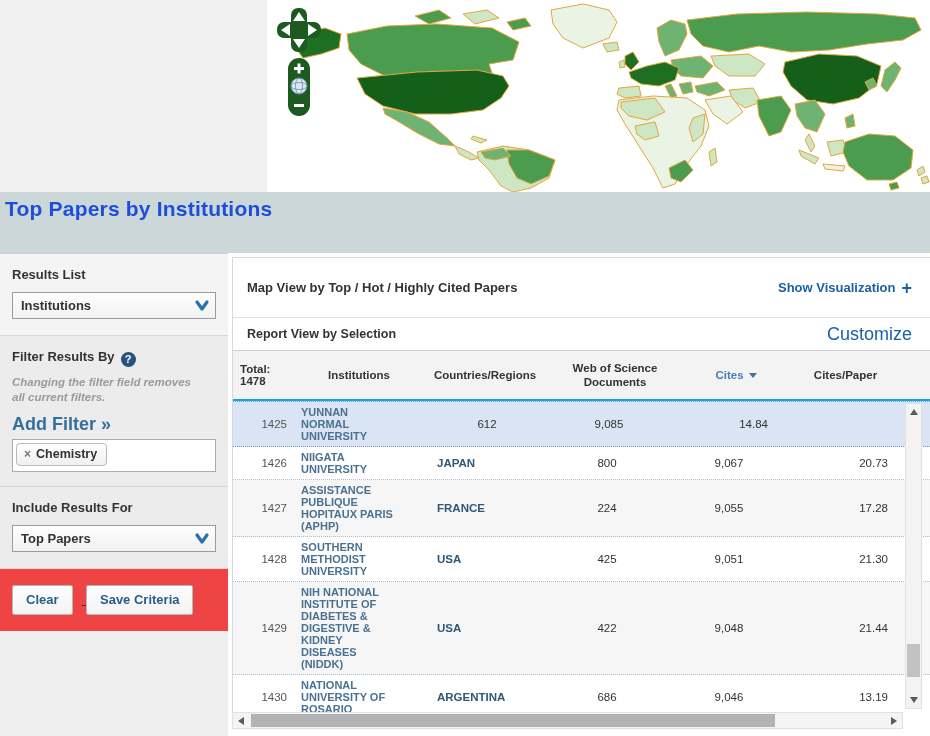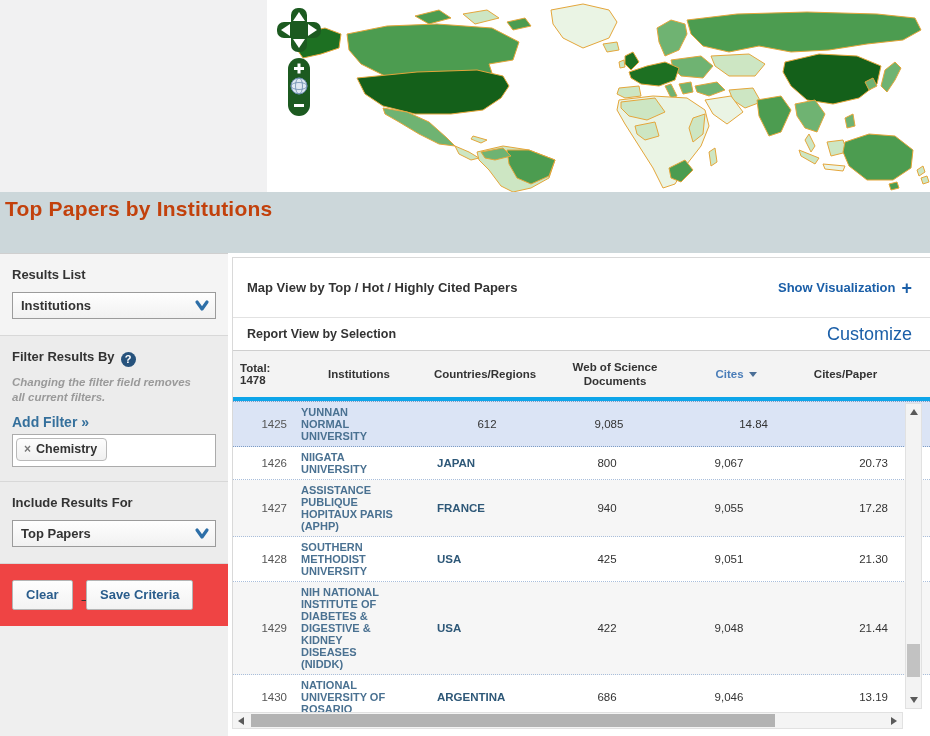--- a/index.html
+++ b/index.html
@@ -13,58 +13,58 @@
   #top-left-block { position:absolute; left:0; top:0; width:267px; height:192px; background:#f1f1f2; }
   #map-region { position:absolute; left:267px; top:0; width:663px; height:192px; background:#fff; }
   #worldmap { width:663px; height:192px; display:block; }
   #worldmap .countries polygon { stroke:var(--map-stroke,#e4a63b); stroke-width:1; stroke-linejoin:round; }
   .g0{fill:var(--g0,#eaf4e4);} .g1{fill:var(--g1,#cde6c3);} .g2{fill:var(--g2,#6fb372);}
   .g3{fill:var(--g3,#4c9c50);} .g4{fill:var(--g4,#1d7022);} .g5{fill:var(--g5,#14601a);}
   .ctrl{fill:var(--ctrl,#1c5a20);}
 
   
   #title-band { position:absolute; left:0; top:192px; width:930px; height:61px; background:var(--band,#ccd7da); padding:5px 10px 0 5px; }
-  #title-band h1 { font-size:21px; font-weight:bold; color:#c2410c; letter-spacing:.2px; }
+  #title-band h1 { font-size:21px; font-weight:bold; color:#1d4ed8; letter-spacing:.2px; }
 
   
   #sidebar { position:absolute; left:0; top:253px; width:228px; height:483px; background:#efefef; border-top:1px solid #cfcfcf; }
   .sb-sec { padding:13px 12px 16px 12px; border-bottom:1px solid #d8d8d8; }
   .sec1 { background:#f4f4f4; }
   .sec2 { background:#ececec; padding-bottom:14px; }
   .sec3 { background:#ececec; }
   .sec4 { background:#ef4444; border-bottom:none; padding-top:16px;text-decoration:underline; }
   .sb-label { font-size:13px; font-weight:bold; color:#333; margin-bottom:10px; }
   .select-box { height:27px; width:204px; background:linear-gradient(#fefefe,#f1f1f1); border:1px solid #9b9b9b;
     display:flex; align-items:center; justify-content:space-between; padding-left:8px; cursor:pointer; }
   .select-value { font-size:13px; font-weight:bold; color:#333; }
   .chevron { width:26px; display:flex; align-items:center; justify-content:center; }
   .help { display:inline-block; width:15px; height:15px; border-radius:50%; background:#26527c; color:#fff;
     font-size:11px; font-weight:bold; text-align:center; line-height:15px; margin-left:6px; vertical-align:-2px; }
   .note { font-size:11.5px; font-style:italic; font-weight:bold; color:#9a9a9a; line-height:1.3; margin:8px 0 9px 0; width:190px; }
-  .addfilter { display:block; font-size:14px; font-weight:bold; color:#35709c; text-decoration:none; margin-bottom:4px; cursor:pointer; }
+  .addfilter { display:block; font-size:18px; font-weight:bold; color:#35709c; text-decoration:none; margin-bottom:4px; cursor:pointer; }
   .filter-input { width:204px; height:33px; background:#fff; border:1px solid #ababab; padding:3px; }
   .chip { display:inline-flex; align-items:center; border:1px solid #b9b9b9; border-radius:4px;
     background:linear-gradient(#fdfdfd,#f0f0f0); padding:3px 9px 4px 7px; cursor:pointer; }
   .chip-x { font-size:12px; font-weight:bold; color:#777; margin-right:5px; cursor:pointer; }
   .chip-label { font-size:12.5px; font-weight:bold; color:#333; }
   .btn { background:linear-gradient(#fefefe,#f3f3f3); border:1px solid #b5b5b5; border-radius:2px;
     font-family:inherit; font-size:13px; font-weight:bold; color:var(--btn-text,#2a5d8c); padding:6px 13px 7px 13px; margin-right:9px; cursor:pointer; }
 
   
   #main-panel { position:absolute; left:232px; top:257px; width:698px; height:455px; background:#fff;
     border-left:1px solid #d9d9d9; border-top:1px solid #d9d9d9; }
   .mv-row { height:60px; display:flex; align-items:center; justify-content:space-between; padding:0 18px 0 14px; border-bottom:1px solid #e2e2e2; }
   .mv-title { font-size:13px; font-weight:bold; color:#333; }
   .mv-action { font-size:13px; font-weight:bold; color:var(--accent,#1b5fa8); cursor:pointer; display:flex; align-items:center; }
   .plus { font-size:18px; font-weight:bold; margin-left:6px; line-height:1; }
   .rv-row { height:33px; display:flex; align-items:center; justify-content:space-between; padding:0 18px 0 14px; border-bottom:1px solid #cfcfcf; }
   .rv-title { font-size:12.5px; font-weight:bold; color:#333; }
   .rv-action { font-size:18px; color:var(--accent,#1b5fa8); text-decoration:none; cursor:pointer; }
 
-  .thead { height:50px; background:#f3f3f3; border-bottom:4px solid #0ea5e9; display:flex; align-items:center;
+  .thead { height:50px; background:#f3f3f3; border-bottom:2px solid #0ea5e9; display:flex; align-items:center;
     font-size:11.5px; font-weight:bold; color:#333; }
   .cell { flex:none; }
   .c-rank { width:60px; padding-left:7px; }
   .c-inst { width:132px; }
   .c-country { width:120px; }
   .c-docs { width:140px; }
   .c-cites { width:102px; }
   .c-cpp  { width:117px; }
   .th { text-align:center; line-height:1.25; cursor:pointer; }
   .th-cites { color:var(--sort-blue,#4a7db8); }
@@ -287,21 +287,21 @@
         </div>
         <div class="trow alt">
           <div class="cell b-rank">1427</div>
           <div class="cell b-inst">
             <a>ASSISTANCE
 PUBLIQUE
 HOPITAUX PARIS
 (APHP)</a>
           </div>
           <div class="cell b-country">FRANCE</div>
-          <div class="cell b-docs">940</div>
+          <div class="cell b-docs">224</div>
           <div class="cell b-cites">9,055</div>
           <div class="cell b-cpp">17.28</div>
         </div>
         <div class="trow">
           <div class="cell b-rank">1428</div>
           <div class="cell b-inst">
             <a>SOUTHERN
 METHODIST
 UNIVERSITY</a>
           </div>

